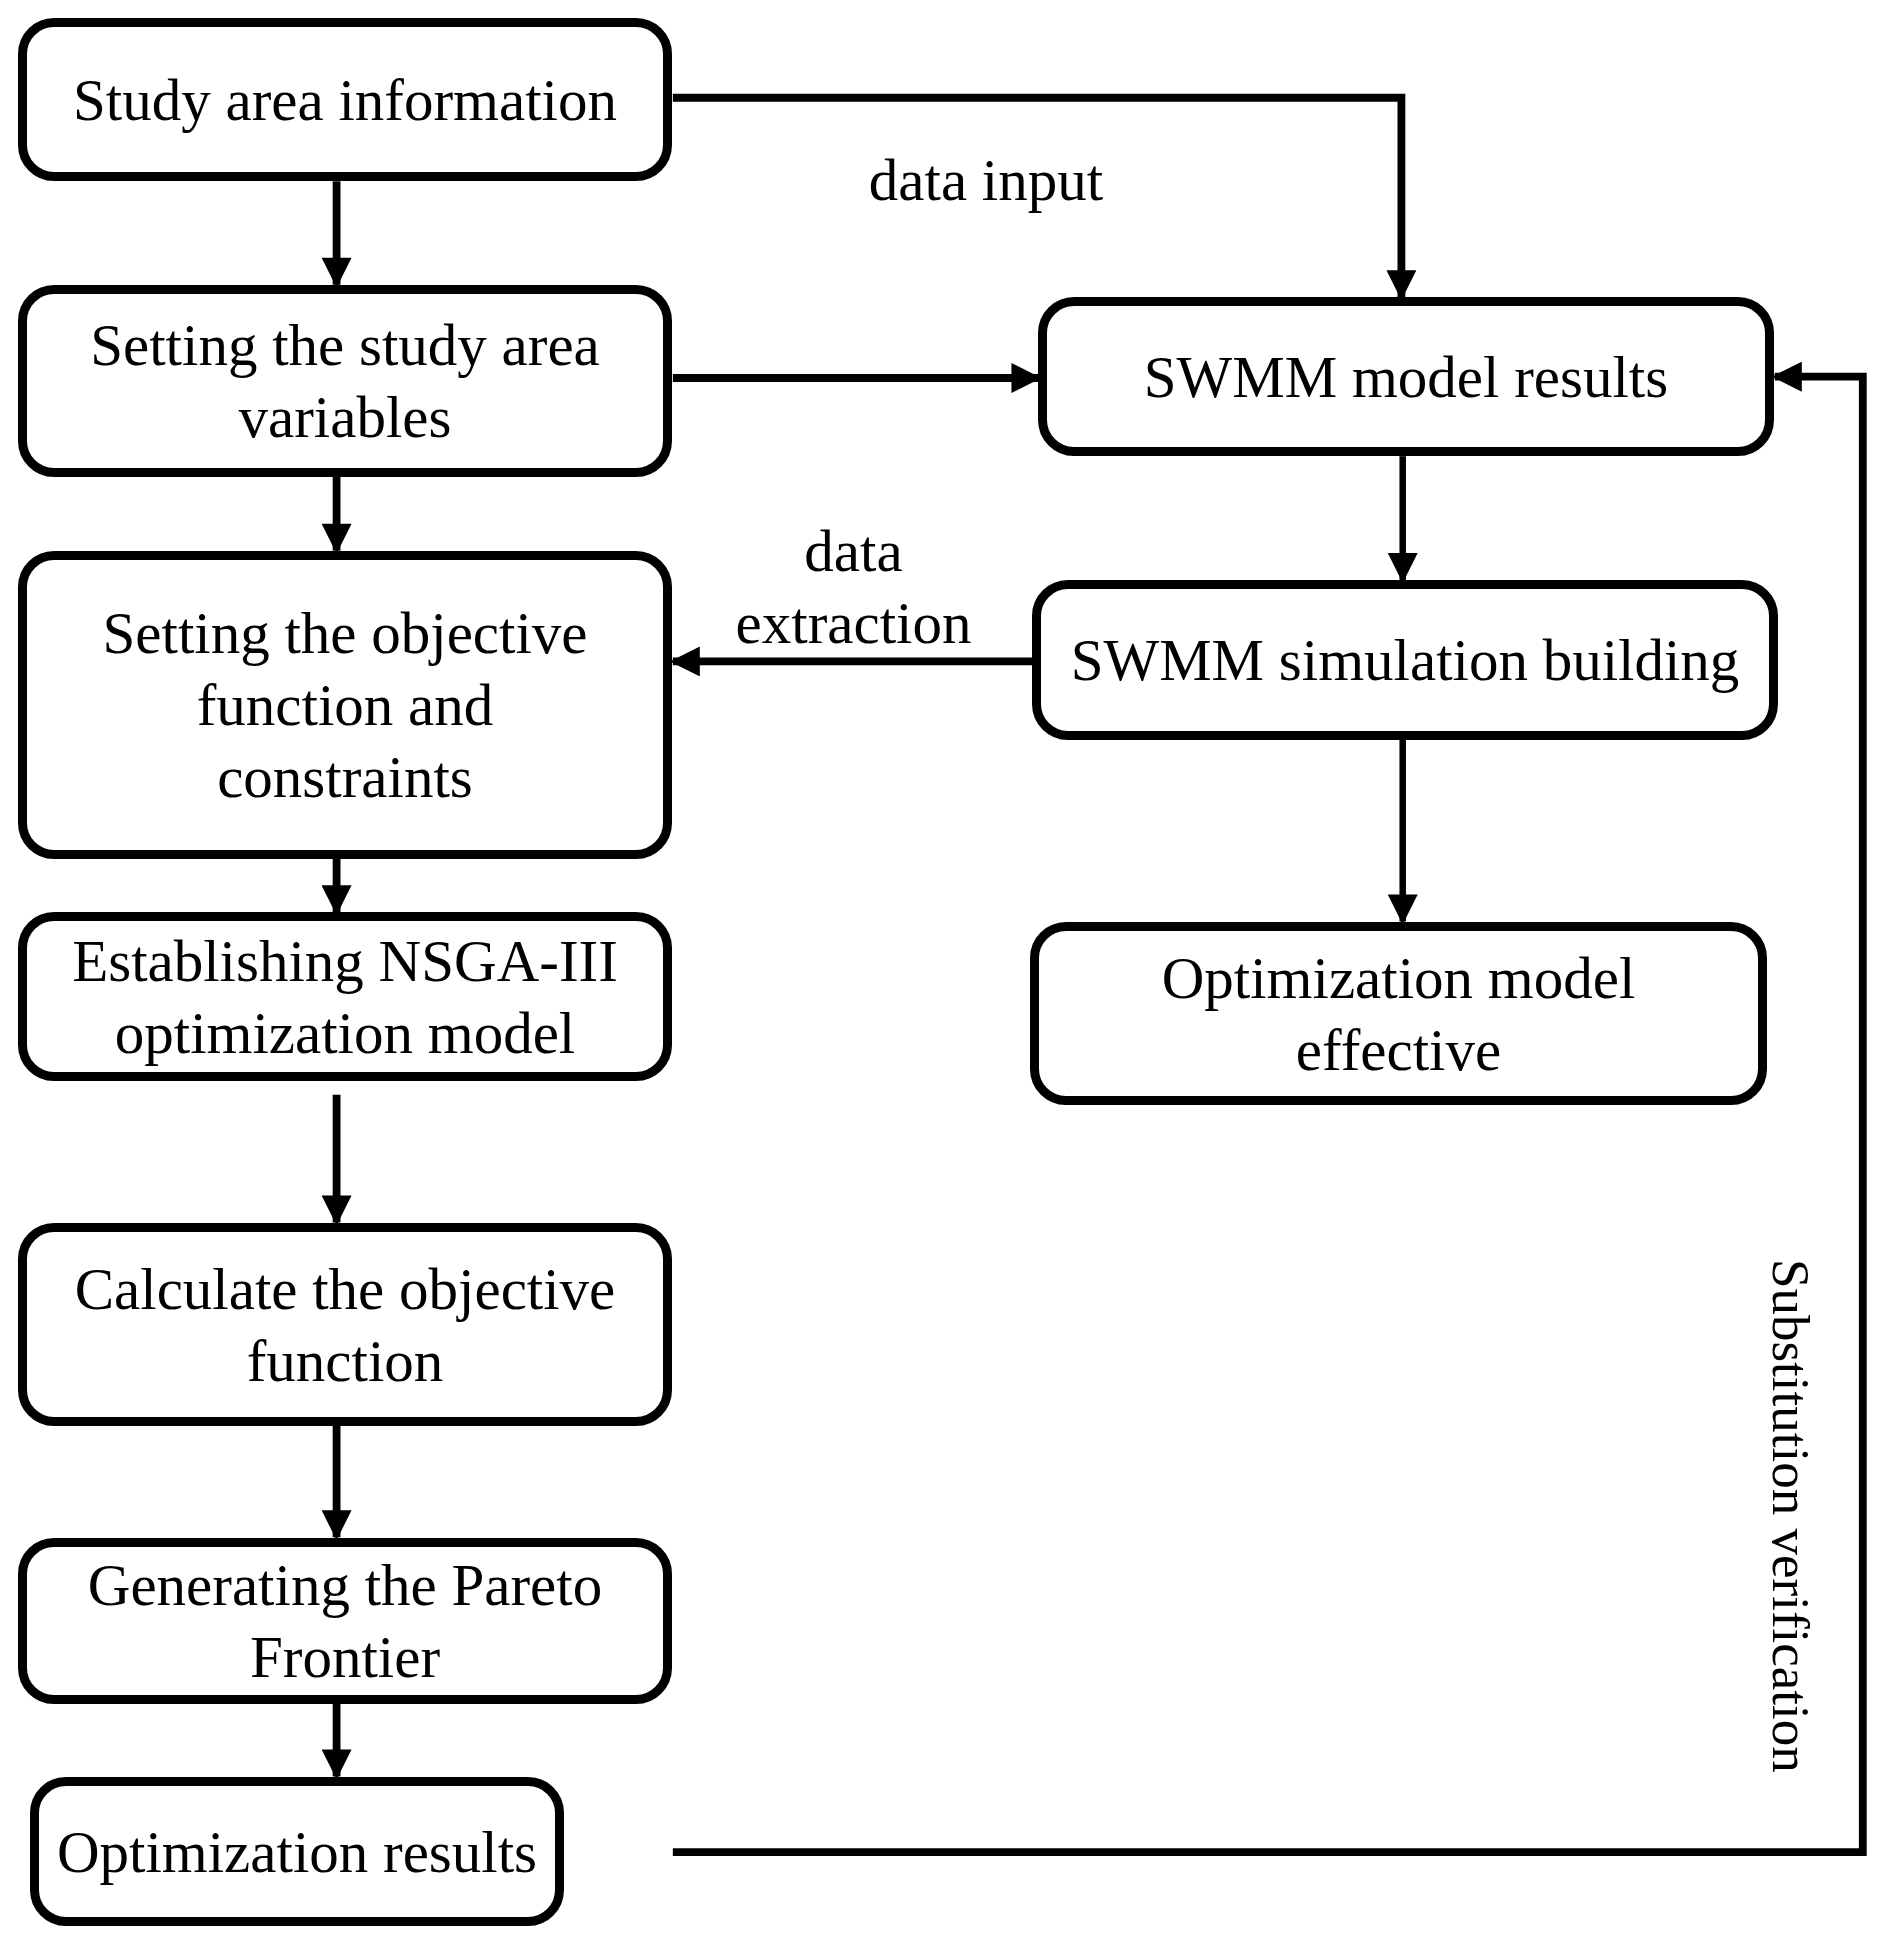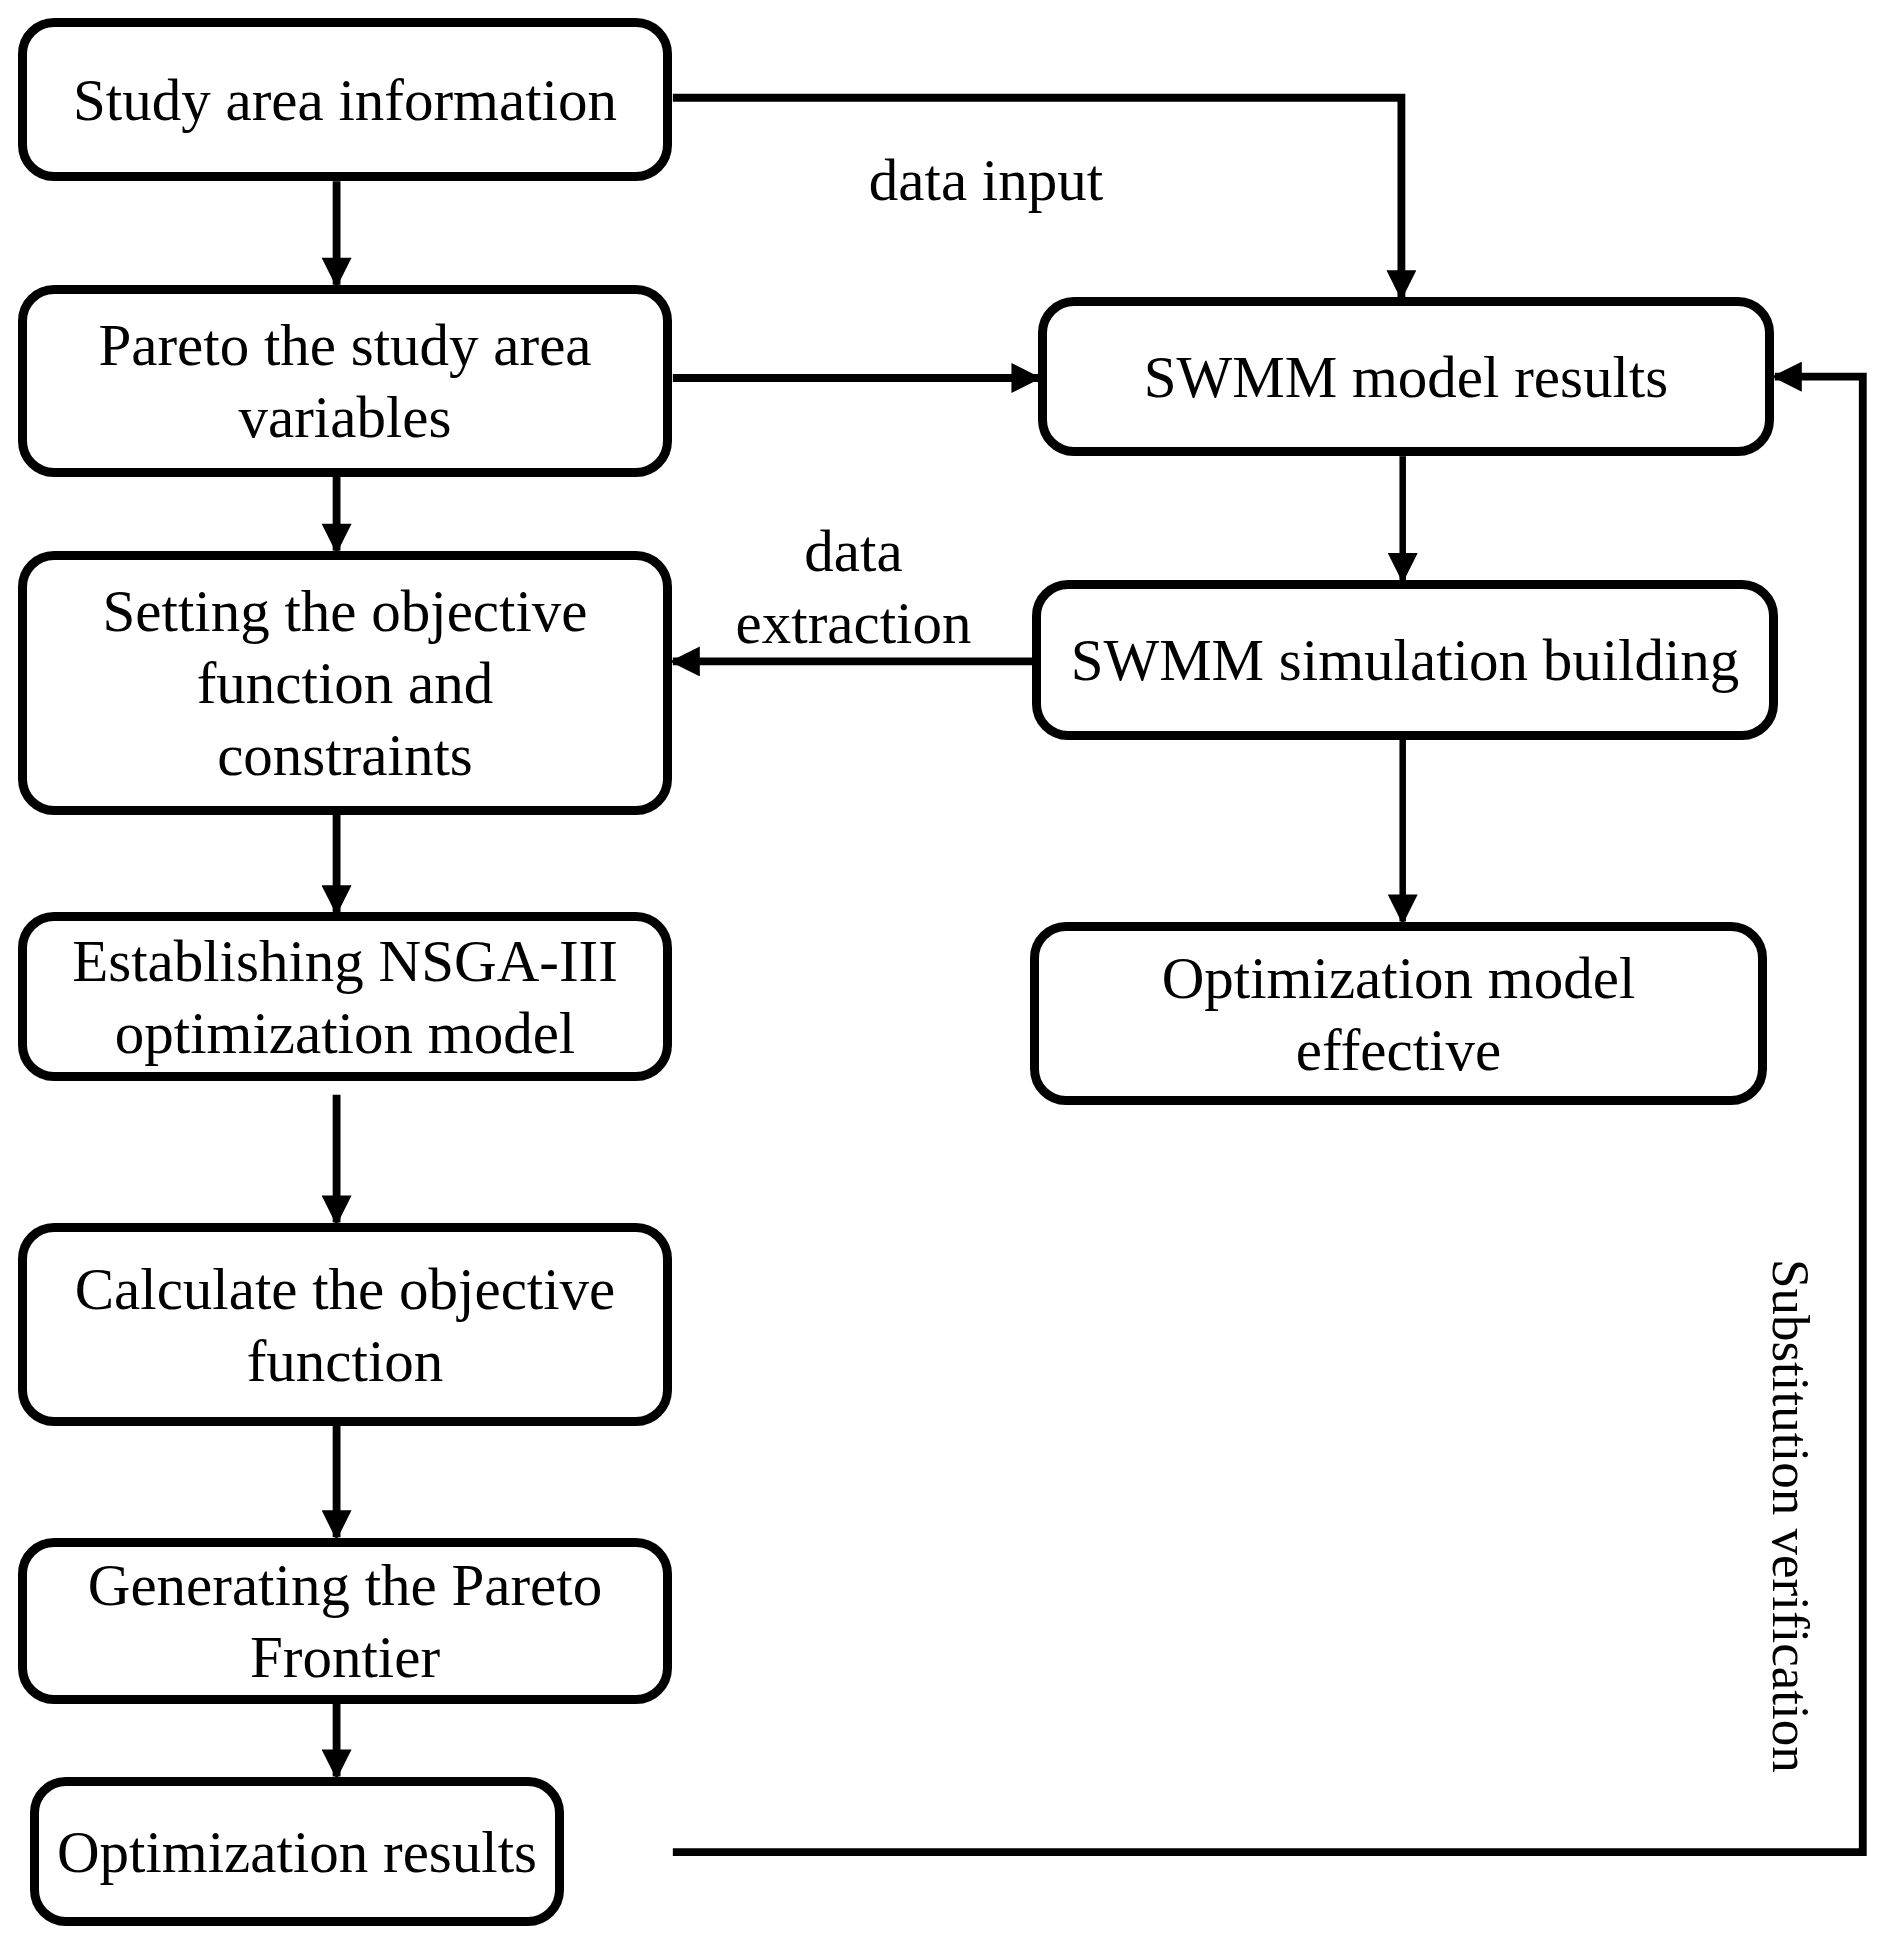--- a/index.html
+++ b/index.html
@@ -86,25 +86,25 @@
     <polyline class="edge" points="516,2188 516,2359" marker-end="url(#arrowhead)"></polyline>
     <polyline class="edge" points="516,2613 516,2726" marker-end="url(#arrowhead)"></polyline>
     <polyline class="edge" points="1032,2842 2858,2842 2858,578 2723,578" marker-end="url(#arrowhead)"></polyline>
   </svg>
 
   <div class="node" style="left:18px; top:18px; width:654px; height:163px;">
     <span>Study area information</span>
   </div>
 
   <div class="node" style="left:18px; top:285px; width:654px; height:192px;">
-    <span>Pareto the study area
+    <span>Setting the study area
 variables</span>
   </div>
 
-  <div class="node" style="left:18px; top:551px; width:654px; height:264px;">
+  <div class="node" style="left:18px; top:551px; width:654px; height:308px;">
     <span>Setting the objective
 function and
 constraints</span>
   </div>
 
   <div class="node" style="left:18px; top:912px; width:654px; height:169px;">
     <span>Establishing NSGA-III
 optimization model</span>
   </div>
 

